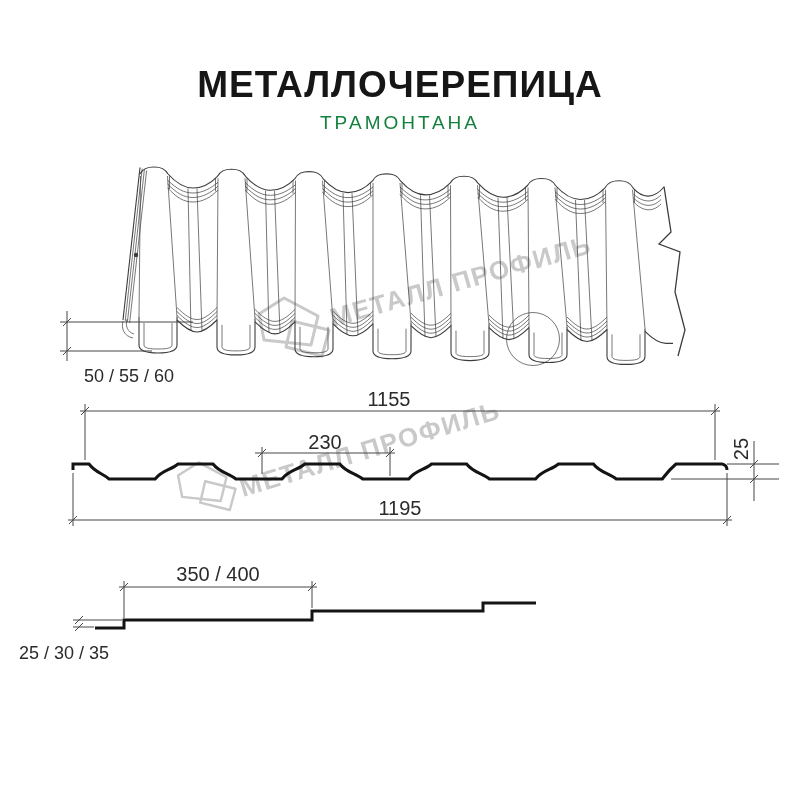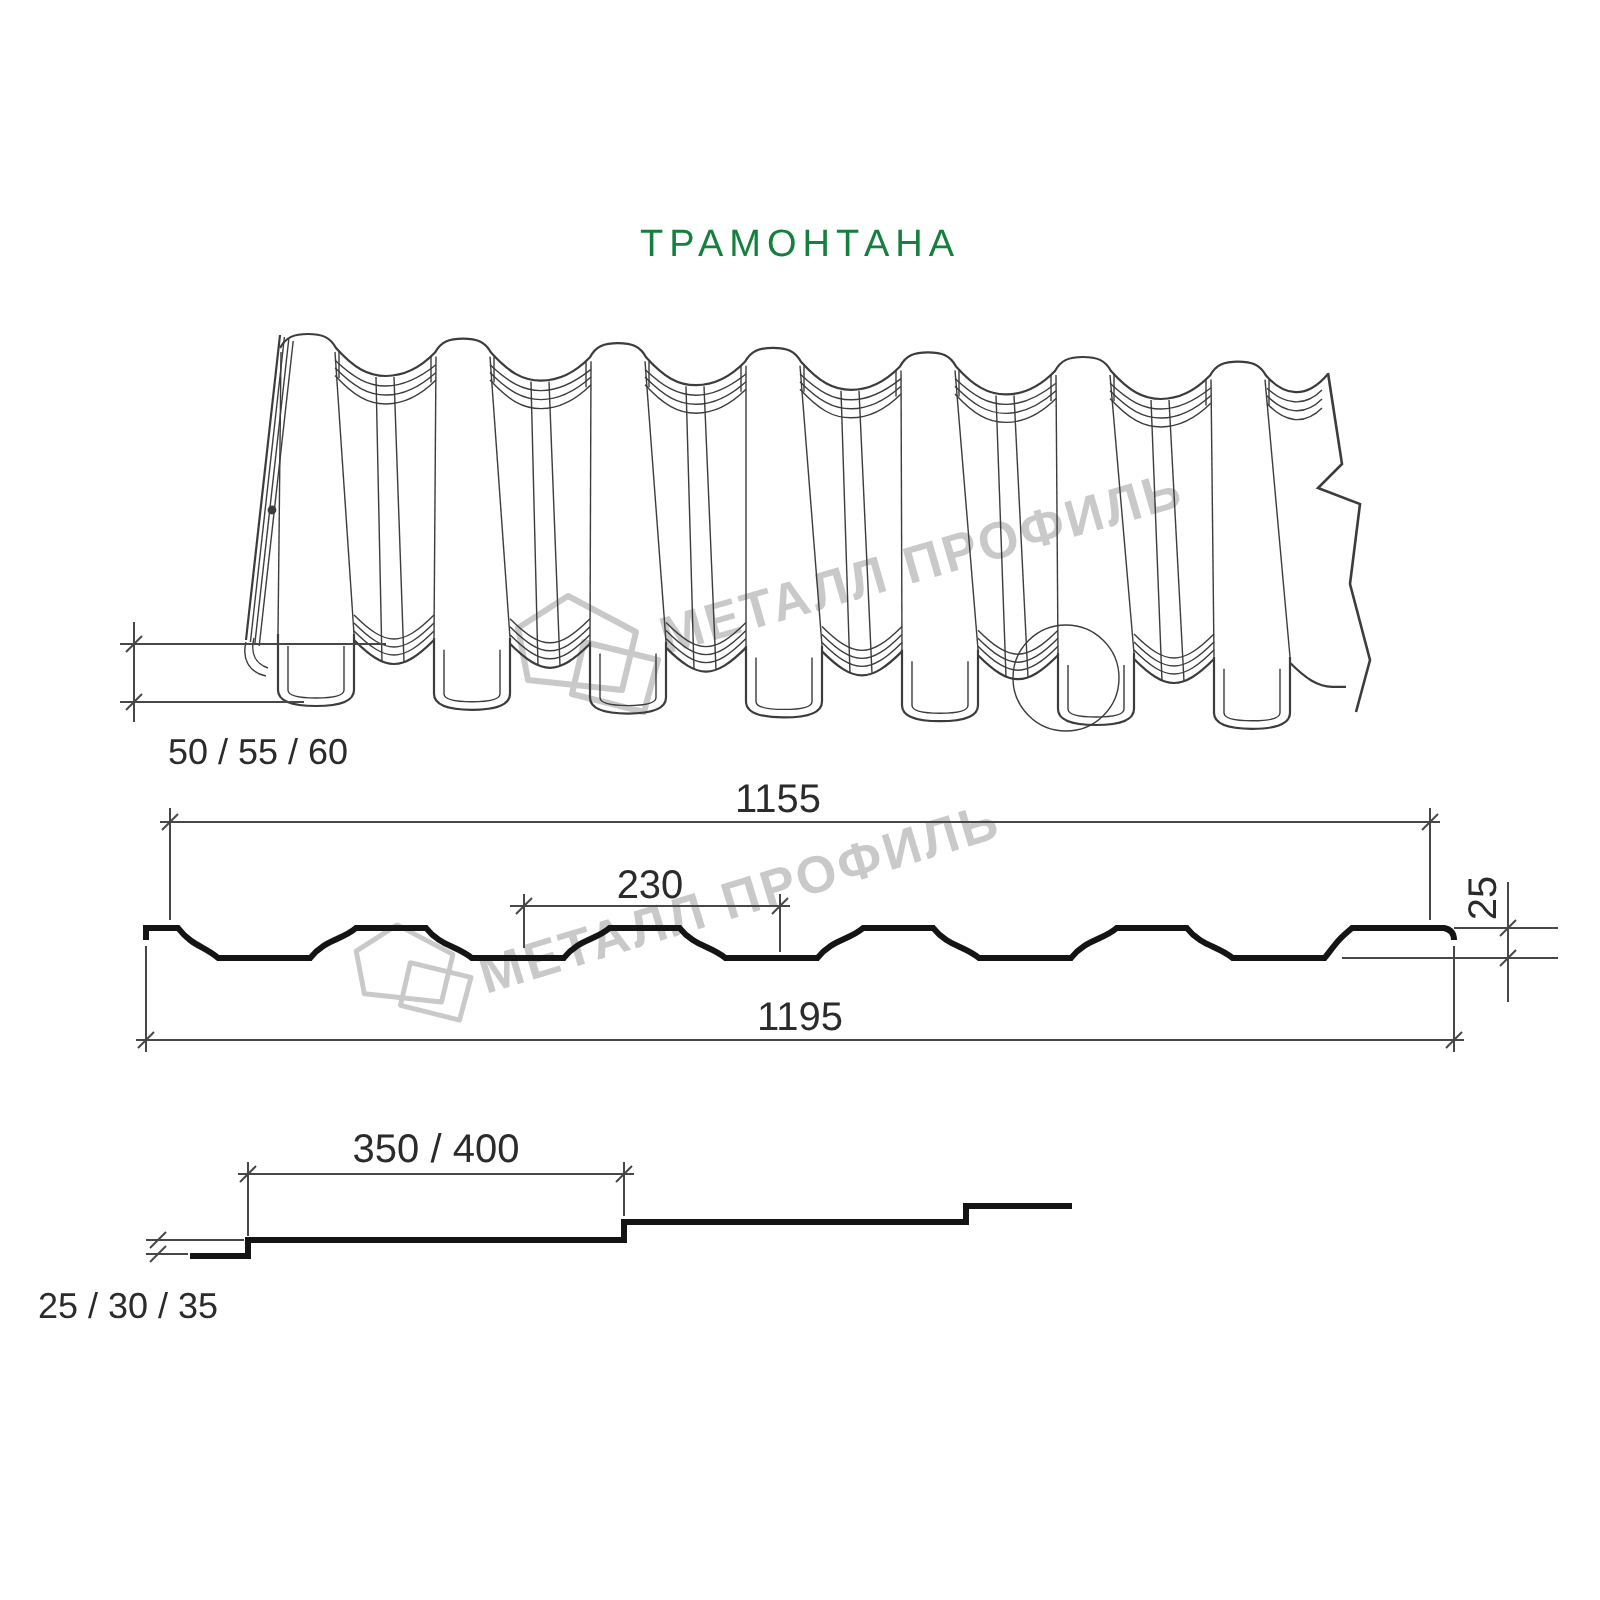--- a/index.html
+++ b/index.html
@@ -21,20 +21,21 @@
   .dimtxt{font-size:20px;}
   .dimtxt-s{font-size:18px;}
   .wmtxt{font-size:26px;font-weight:bold;letter-spacing:1.5px;fill:var(--watermark);}
   .wm-shape{stroke:var(--watermark);stroke-width:3px;stroke-linejoin:round;}
 </style>
 </head>
 <body>
 
 <div id="page">
 
+  <div class="title">МЕТАЛЛОЧЕРЕПИЦА</div>
   <div class="subtitle">ТРАМОНТАНА</div>
 
   <svg width="800" height="800" viewBox="0 0 800 800">
 
     <g>
       <g class="wm-shape" transform="translate(254,295)">
         <path d="M30,3 L64,21 L57,50 L10,45 L5,19 Z"></path>
         <path d="M38,26 L75,35 L68,61 L32,52 Z"></path>
       </g>
       <text class="wmtxt" transform="translate(333,327) rotate(-16)" x="0" y="0">МЕТАЛЛ ПРОФИЛЬ</text>

